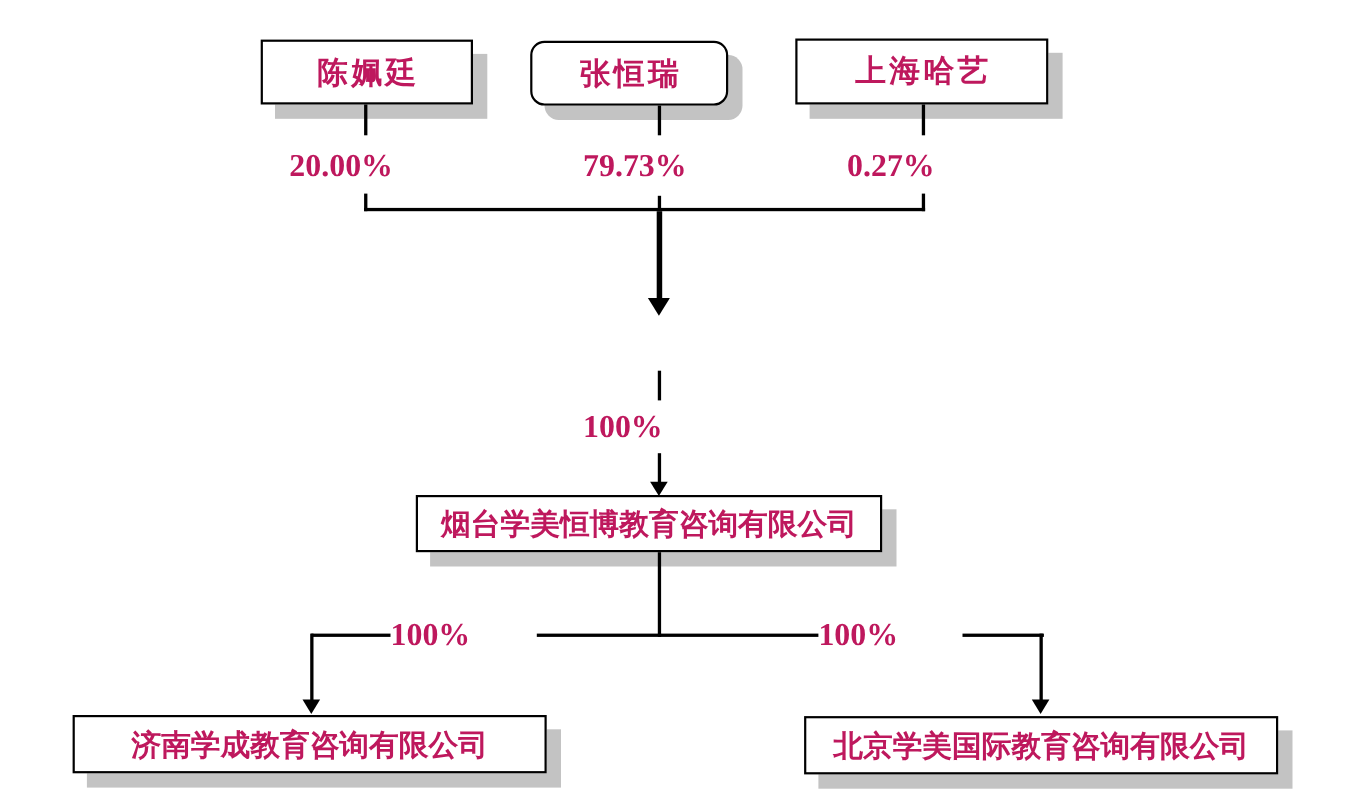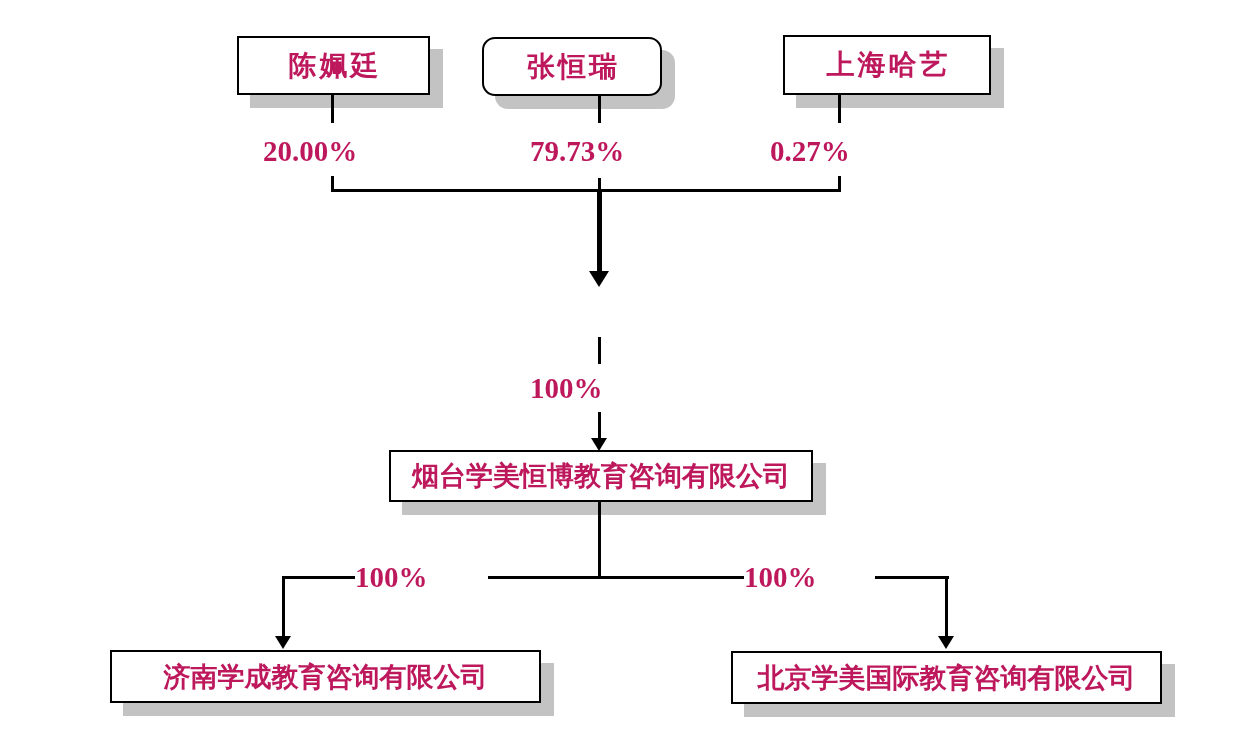--- a/index.html
+++ b/index.html
@@ -61,21 +61,21 @@
 <body>
 
 <div class="canvas">
 
   <div class="node node-top" style="left:237px; top:36px; width:193px; height:59px;">
     <span>陈姵廷</span>
   </div>
   <div class="node node-top" style="left:482px; top:37px; width:180px; height:59px;border-radius:13px;">
     <span>张恒瑞</span>
   </div>
-  <div class="node node-top" style="left:783px; top:35px; width:208px; height:60px;">
+  <div class="node node-top" style="left:723px; top:35px; width:230px; height:60px;">
     <span>上海哈艺</span>
   </div>
 
   <div class="vline" style="left:331px; top:95px; width:3px; height:28px;"></div>
   <div class="vline" style="left:598px; top:96px; width:3px; height:27px;"></div>
   <div class="vline" style="left:838px; top:95px; width:3px; height:28px;"></div>
 
   <div class="pct" style="left:263px; top:137px;">20.00%</div>
   <div class="pct" style="left:530px; top:137px;">79.73%</div>
   <div class="pct" style="left:770px; top:137px;">0.27%</div>
@@ -87,38 +87,38 @@
 
   <div class="vline" style="left:597px; top:192px; width:5px; height:80px;"></div>
   <div class="arrow-down" style="left:589px; top:271px; border-width:16px 10.5px 0 10.5px;"></div>
 
 
   <div class="vline" style="left:598px; top:337px; width:3px; height:27px;"></div>
   <div class="pct" style="left:530px; top:374px;">100%</div>
   <div class="vline" style="left:598px; top:412px; width:3px; height:27px;"></div>
   <div class="arrow-down" style="left:591px; top:438px; border-width:13px 8.5px 0 8.5px;"></div>
 
-  <div class="node node-company" style="left:389px; top:450px; width:424px; height:52px;">
+  <div class="node node-company" style="left:378px; top:450px; width:424px; height:52px;">
     <span>烟台学美恒博教育咨询有限公司</span>
   </div>
 
   <div class="vline" style="left:598px; top:502px; width:3px; height:77px;"></div>
 
   <div class="hline" style="left:283px; top:576px; width:83px; height:3px;"></div>
   <div class="pct" style="left:355px; top:563px;">100%</div>
   <div class="hline" style="left:488px; top:576px; width:113px; height:3px;"></div>
   <div class="vline" style="left:282px; top:576px; width:3px; height:61px;"></div>
   <div class="arrow-down" style="left:275px; top:636px; border-width:13px 8.5px 0 8.5px;"></div>
 
   <div class="hline" style="left:599px; top:576px; width:153px; height:3px;"></div>
   <div class="pct" style="left:744px; top:563px;">100%</div>
   <div class="hline" style="left:875px; top:576px; width:74px; height:3px;"></div>
   <div class="vline" style="left:945px; top:576px; width:3px; height:61px;"></div>
   <div class="arrow-down" style="left:938px; top:636px; border-width:13px 8.5px 0 8.5px;"></div>
 
-  <div class="node node-company" style="left:66px; top:650px; width:431px; height:53px;margin-left:44px;">
+  <div class="node node-company" style="left:66px; top:650px; width:431px; height:53px;">
     <span>济南学成教育咨询有限公司</span>
   </div>
   <div class="node node-company" style="left:731px; top:651px; width:431px; height:53px;">
     <span>北京学美国际教育咨询有限公司</span>
   </div>
 
 </div>
 
 </body></html>

